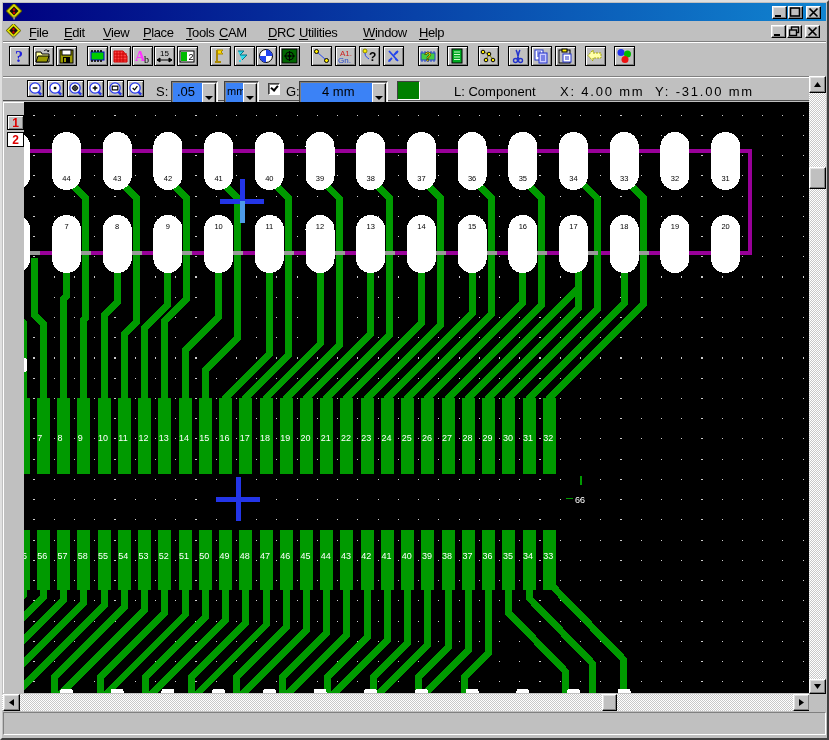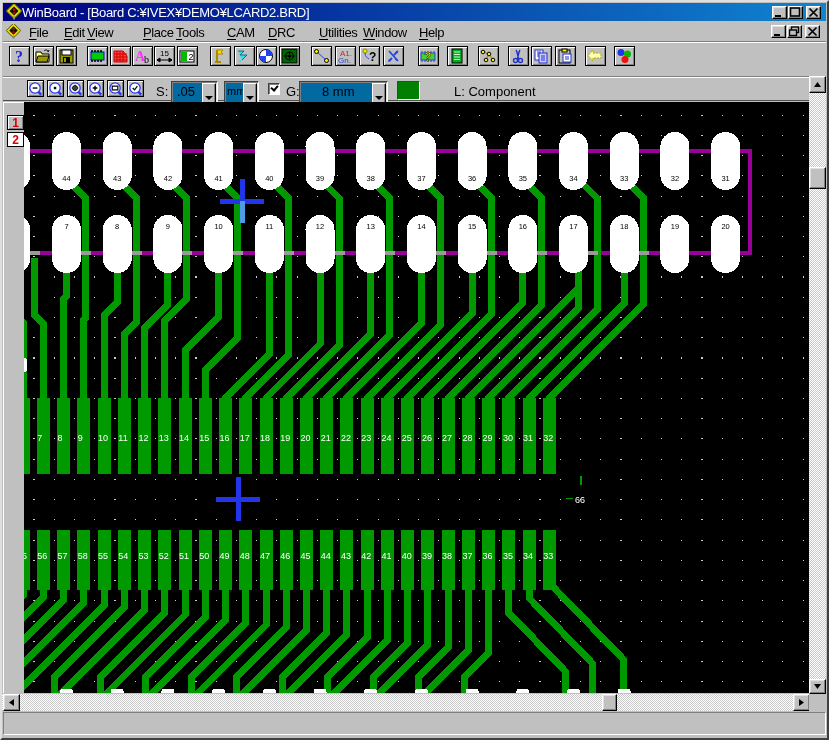--- a/index.html
+++ b/index.html
@@ -21,21 +21,21 @@
   border-top:1px solid #808080; box-shadow:inset 0 1px 0 #fff; }
 .tb1 { position:absolute; top:4px; width:21px; height:20px; background:#c0c0c0;
   border:1px solid #000; box-shadow:inset 1px 1px 0 #fff, inset -1px -1px 0 #808080;
   display:flex; align-items:center; justify-content:center; }
 #tbar2 { position:absolute; left:1px; top:74px; width:823px; height:25px; background:#c0c0c0;
   border-top:1px solid #808080; border-bottom:1px solid #505050; box-shadow:inset 0 1px 0 #fff; font-size:13px; }
 .tb2 { position:absolute; top:3px; width:17px; height:17px; background:#c0c0c0;
   border:1px solid #000; box-shadow:inset 1px 1px 0 #fff, inset -1px -1px 0 #808080;
   display:flex; align-items:center; justify-content:center; }
 .lbl { position:absolute; top:7px; }
-.combo { position:absolute; top:4px; height:34px; background:#0369a1;
+.combo { position:absolute; top:4px; height:34px; background:#3b82f6;
   border:1px solid; border-color:#404040 #fff #fff #404040;
   box-shadow:inset 1px 1px 0 #808080, inset -1px -1px 0 #dfdfdf; }
 .combo .v { position:absolute; left:5px; top:2px; font-size:13px; }
 .combo .ar { position:absolute; right:1px; top:1px; bottom:1px; width:14px; background:#c0c0c0;
   border:1px solid; border-color:#fff #000 #000 #fff; box-shadow:inset -1px -1px 0 #808080;
   display:flex; align-items:center; justify-content:center; }
 .combo .ar:after { content:""; border:4px solid transparent; border-top:4px solid #000; margin-top:4px; }
 #checkg { position:absolute; left:265px; top:6px; width:12px; height:12px; background:#fff;
   border:1px solid; border-color:#404040 #fff #fff #404040; box-shadow:inset 1px 1px 0 #808080; }
 #checkg:after { content:""; position:absolute; left:2px; top:1px; width:5px; height:3px;
@@ -64,21 +64,20 @@
  <div id="title">
   <span class="ic"><svg width="16" height="16" viewBox="0 0 16 16">
 <g transform="rotate(45 8 7)">
             <rect x="2.5" y="1.5" width="11" height="11" fill="#dddd00" stroke="#555500"></rect>
 <rect x="4.8" y="3.8" width="6.4" height="6.4" fill="#111"></rect>
 <circle cx="7" cy="6" r="1.3" fill="#cc0000"></circle>
             <circle cx="9.3" cy="8.3" r="1.3" fill="#cc0000"></circle>
           </g>
 <rect x="7.2" y="12.5" width="1.8" height="3" fill="#888"></rect>
         </svg></span>
-  <span class="txt">WinBoard - [Board C:¥IVEX¥DEMO¥LCARD2.BRD]</span>
   <div class="wbtn" style="left:769px;top:3px;height:13px">
         <svg width="13" height="11" viewBox="0 0 13 11">
           <rect x="2" y="8" width="6" height="2" fill="#000"></rect>
         </svg>
       </div>
       <div class="wbtn" style="left:785px;top:3px;height:13px">
         <svg width="13" height="11" viewBox="0 0 13 11">
           <rect x="1.5" y="1" width="9" height="8" fill="none" stroke="#000" stroke-width="1.6"></rect>
         </svg>
       </div>
@@ -93,26 +92,26 @@
 <g transform="rotate(45 8 7)">
             <rect x="2.5" y="1.5" width="11" height="11" fill="#dddd00" stroke="#555500"></rect>
 <rect x="4.8" y="3.8" width="6.4" height="6.4" fill="#111"></rect>
 <circle cx="7" cy="6" r="1.3" fill="#cc0000"></circle>
             <circle cx="9.3" cy="8.3" r="1.3" fill="#cc0000"></circle>
           </g>
 <rect x="7.2" y="12.5" width="1.8" height="3" fill="#888"></rect>
         </svg></span>
   <span class="mi" style="left:26px;letter-spacing:-0.4px"><u>F</u>ile</span>
       <span class="mi" style="left:61px;letter-spacing:-0.4px"><u>E</u>dit</span>
-      <span class="mi" style="left:84px;letter-spacing:-0.4px"><u>V</u>iew</span>
+      <span class="mi" style="left:100px;letter-spacing:-0.4px"><u>V</u>iew</span>
       <span class="mi" style="left:140px;letter-spacing:-0.4px"><u>P</u>lace</span>
-      <span class="mi" style="left:173px;letter-spacing:-0.4px"><u>T</u>ools</span>
-      <span class="mi" style="left:224px;letter-spacing:-0.4px"><u>C</u>AM</span>
+      <span class="mi" style="left:183px;letter-spacing:-0.4px"><u>T</u>ools</span>
+      <span class="mi" style="left:216px;letter-spacing:-0.4px"><u>C</u>AM</span>
       <span class="mi" style="left:265px;letter-spacing:-0.4px"><u>D</u>RC</span>
-      <span class="mi" style="left:316px;letter-spacing:-0.4px"><u>U</u>tilities</span>
+      <span class="mi" style="left:296px;letter-spacing:-0.4px"><u>U</u>tilities</span>
       <span class="mi" style="left:360px;letter-spacing:-0.4px"><u>W</u>indow</span>
       <span class="mi" style="left:416px;letter-spacing:-0.4px"><u>H</u>elp</span>
   <div class="wbtn" style="left:768px;top:3px;height:13px">
         <svg width="13" height="11" viewBox="0 0 13 11">
           <rect x="2" y="8" width="6" height="2" fill="#000"></rect>
         </svg>
       </div>
       <div class="wbtn" style="left:784px;top:3px;height:13px">
         <svg width="13" height="11" viewBox="0 0 13 11">
           <rect x="3.5" y="1" width="7" height="5.5" fill="none" stroke="#000" stroke-width="1.4"></rect>
@@ -341,25 +340,26 @@
         <span class="v">.05</span>
         <span class="ar"></span>
       </div>
   <div class="combo" style="left:221px;width:35px">
         <span class="v" style="left:2px;font-size:11px;top:3px">mm</span>
         <span class="ar"></span>
       </div>
   <div id="checkg"></div>
   <span class="lbl" style="left:283px">G:</span>
   <div class="combo" style="left:296px;width:89px">
-        <span class="v" style="left:22px">8 mm</span>
+        <span class="v" style="left:22px">4 mm</span>
         <span class="ar"></span>
       </div>
   <div id="swatch"></div>
   <span class="lbl" style="left:451px">L: Component</span>
+  <span class="lbl" style="left:557px;letter-spacing:1.8px">X: 4.00 mm&nbsp; Y: -31.00 mm</span>
  </div>
  <div id="leftbar">
   <div class="lb" style="top:13px;background:#c0c0c0;box-shadow:inset 1px 1px 0 #fff,inset -1px -1px 0 #808080">1</div>
   <div class="lb" style="top:30px;background:#fff">2</div>
  </div>
  <div id="canvas"><svg width="785" height="591" viewBox="24 102 785 591" shape-rendering="crispEdges">
         <rect x="24" y="102" width="785" height="591" fill="#000000"></rect>
         <path d="M33.4 114.5h1.1v1.1h-1.1zM33.4 134.7h1.1v1.1h-1.1zM33.4 155.0h1.1v1.1h-1.1zM33.4 175.2h1.1v1.1h-1.1zM33.4 195.5h1.1v1.1h-1.1zM33.4 215.7h1.1v1.1h-1.1zM33.4 235.9h1.1v1.1h-1.1zM33.4 256.2h1.1v1.1h-1.1zM33.4 276.4h1.1v1.1h-1.1zM33.4 296.7h1.1v1.1h-1.1zM33.4 316.9h1.1v1.1h-1.1zM33.4 337.1h1.1v1.1h-1.1zM33.4 357.4h1.1v1.1h-1.1zM33.4 377.6h1.1v1.1h-1.1zM33.4 397.9h1.1v1.1h-1.1zM33.4 418.1h1.1v1.1h-1.1zM33.4 438.3h1.1v1.1h-1.1zM33.4 458.6h1.1v1.1h-1.1zM33.4 478.8h1.1v1.1h-1.1zM33.4 499.1h1.1v1.1h-1.1zM33.4 519.3h1.1v1.1h-1.1zM33.4 539.5h1.1v1.1h-1.1zM33.4 559.8h1.1v1.1h-1.1zM33.4 580.0h1.1v1.1h-1.1zM33.4 600.3h1.1v1.1h-1.1zM33.4 620.5h1.1v1.1h-1.1zM33.4 640.7h1.1v1.1h-1.1zM33.4 661.0h1.1v1.1h-1.1zM33.4 681.2h1.1v1.1h-1.1zM53.7 114.5h1.1v1.1h-1.1zM53.7 134.7h1.1v1.1h-1.1zM53.7 155.0h1.1v1.1h-1.1zM53.7 175.2h1.1v1.1h-1.1zM53.7 195.5h1.1v1.1h-1.1zM53.7 215.7h1.1v1.1h-1.1zM53.7 235.9h1.1v1.1h-1.1zM53.7 256.2h1.1v1.1h-1.1zM53.7 276.4h1.1v1.1h-1.1zM53.7 296.7h1.1v1.1h-1.1zM53.7 316.9h1.1v1.1h-1.1zM53.7 337.1h1.1v1.1h-1.1zM53.7 357.4h1.1v1.1h-1.1zM53.7 377.6h1.1v1.1h-1.1zM53.7 397.9h1.1v1.1h-1.1zM53.7 418.1h1.1v1.1h-1.1zM53.7 438.3h1.1v1.1h-1.1zM53.7 458.6h1.1v1.1h-1.1zM53.7 478.8h1.1v1.1h-1.1zM53.7 499.1h1.1v1.1h-1.1zM53.7 519.3h1.1v1.1h-1.1zM53.7 539.5h1.1v1.1h-1.1zM53.7 559.8h1.1v1.1h-1.1zM53.7 580.0h1.1v1.1h-1.1zM53.7 600.3h1.1v1.1h-1.1zM53.7 620.5h1.1v1.1h-1.1zM53.7 640.7h1.1v1.1h-1.1zM53.7 661.0h1.1v1.1h-1.1zM53.7 681.2h1.1v1.1h-1.1zM73.9 114.5h1.1v1.1h-1.1zM73.9 134.7h1.1v1.1h-1.1zM73.9 155.0h1.1v1.1h-1.1zM73.9 175.2h1.1v1.1h-1.1zM73.9 195.5h1.1v1.1h-1.1zM73.9 215.7h1.1v1.1h-1.1zM73.9 235.9h1.1v1.1h-1.1zM73.9 256.2h1.1v1.1h-1.1zM73.9 276.4h1.1v1.1h-1.1zM73.9 296.7h1.1v1.1h-1.1zM73.9 316.9h1.1v1.1h-1.1zM73.9 337.1h1.1v1.1h-1.1zM73.9 357.4h1.1v1.1h-1.1zM73.9 377.6h1.1v1.1h-1.1zM73.9 397.9h1.1v1.1h-1.1zM73.9 418.1h1.1v1.1h-1.1zM73.9 438.3h1.1v1.1h-1.1zM73.9 458.6h1.1v1.1h-1.1zM73.9 478.8h1.1v1.1h-1.1zM73.9 499.1h1.1v1.1h-1.1zM73.9 519.3h1.1v1.1h-1.1zM73.9 539.5h1.1v1.1h-1.1zM73.9 559.8h1.1v1.1h-1.1zM73.9 580.0h1.1v1.1h-1.1zM73.9 600.3h1.1v1.1h-1.1zM73.9 620.5h1.1v1.1h-1.1zM73.9 640.7h1.1v1.1h-1.1zM73.9 661.0h1.1v1.1h-1.1zM73.9 681.2h1.1v1.1h-1.1zM94.2 114.5h1.1v1.1h-1.1zM94.2 134.7h1.1v1.1h-1.1zM94.2 155.0h1.1v1.1h-1.1zM94.2 175.2h1.1v1.1h-1.1zM94.2 195.5h1.1v1.1h-1.1zM94.2 215.7h1.1v1.1h-1.1zM94.2 235.9h1.1v1.1h-1.1zM94.2 256.2h1.1v1.1h-1.1zM94.2 276.4h1.1v1.1h-1.1zM94.2 296.7h1.1v1.1h-1.1zM94.2 316.9h1.1v1.1h-1.1zM94.2 337.1h1.1v1.1h-1.1zM94.2 357.4h1.1v1.1h-1.1zM94.2 377.6h1.1v1.1h-1.1zM94.2 397.9h1.1v1.1h-1.1zM94.2 418.1h1.1v1.1h-1.1zM94.2 438.3h1.1v1.1h-1.1zM94.2 458.6h1.1v1.1h-1.1zM94.2 478.8h1.1v1.1h-1.1zM94.2 499.1h1.1v1.1h-1.1zM94.2 519.3h1.1v1.1h-1.1zM94.2 539.5h1.1v1.1h-1.1zM94.2 559.8h1.1v1.1h-1.1zM94.2 580.0h1.1v1.1h-1.1zM94.2 600.3h1.1v1.1h-1.1zM94.2 620.5h1.1v1.1h-1.1zM94.2 640.7h1.1v1.1h-1.1zM94.2 661.0h1.1v1.1h-1.1zM94.2 681.2h1.1v1.1h-1.1zM114.4 114.5h1.1v1.1h-1.1zM114.4 134.7h1.1v1.1h-1.1zM114.4 155.0h1.1v1.1h-1.1zM114.4 175.2h1.1v1.1h-1.1zM114.4 195.5h1.1v1.1h-1.1zM114.4 215.7h1.1v1.1h-1.1zM114.4 235.9h1.1v1.1h-1.1zM114.4 256.2h1.1v1.1h-1.1zM114.4 276.4h1.1v1.1h-1.1zM114.4 296.7h1.1v1.1h-1.1zM114.4 316.9h1.1v1.1h-1.1zM114.4 337.1h1.1v1.1h-1.1zM114.4 357.4h1.1v1.1h-1.1zM114.4 377.6h1.1v1.1h-1.1zM114.4 397.9h1.1v1.1h-1.1zM114.4 418.1h1.1v1.1h-1.1zM114.4 438.3h1.1v1.1h-1.1zM114.4 458.6h1.1v1.1h-1.1zM114.4 478.8h1.1v1.1h-1.1zM114.4 499.1h1.1v1.1h-1.1zM114.4 519.3h1.1v1.1h-1.1zM114.4 539.5h1.1v1.1h-1.1zM114.4 559.8h1.1v1.1h-1.1zM114.4 580.0h1.1v1.1h-1.1zM114.4 600.3h1.1v1.1h-1.1zM114.4 620.5h1.1v1.1h-1.1zM114.4 640.7h1.1v1.1h-1.1zM114.4 661.0h1.1v1.1h-1.1zM114.4 681.2h1.1v1.1h-1.1zM134.6 114.5h1.1v1.1h-1.1zM134.6 134.7h1.1v1.1h-1.1zM134.6 155.0h1.1v1.1h-1.1zM134.6 175.2h1.1v1.1h-1.1zM134.6 195.5h1.1v1.1h-1.1zM134.6 215.7h1.1v1.1h-1.1zM134.6 235.9h1.1v1.1h-1.1zM134.6 256.2h1.1v1.1h-1.1zM134.6 276.4h1.1v1.1h-1.1zM134.6 296.7h1.1v1.1h-1.1zM134.6 316.9h1.1v1.1h-1.1zM134.6 337.1h1.1v1.1h-1.1zM134.6 357.4h1.1v1.1h-1.1zM134.6 377.6h1.1v1.1h-1.1zM134.6 397.9h1.1v1.1h-1.1zM134.6 418.1h1.1v1.1h-1.1zM134.6 438.3h1.1v1.1h-1.1zM134.6 458.6h1.1v1.1h-1.1zM134.6 478.8h1.1v1.1h-1.1zM134.6 499.1h1.1v1.1h-1.1zM134.6 519.3h1.1v1.1h-1.1zM134.6 539.5h1.1v1.1h-1.1zM134.6 559.8h1.1v1.1h-1.1zM134.6 580.0h1.1v1.1h-1.1zM134.6 600.3h1.1v1.1h-1.1zM134.6 620.5h1.1v1.1h-1.1zM134.6 640.7h1.1v1.1h-1.1zM134.6 661.0h1.1v1.1h-1.1zM134.6 681.2h1.1v1.1h-1.1zM154.9 114.5h1.1v1.1h-1.1zM154.9 134.7h1.1v1.1h-1.1zM154.9 155.0h1.1v1.1h-1.1zM154.9 175.2h1.1v1.1h-1.1zM154.9 195.5h1.1v1.1h-1.1zM154.9 215.7h1.1v1.1h-1.1zM154.9 235.9h1.1v1.1h-1.1zM154.9 256.2h1.1v1.1h-1.1zM154.9 276.4h1.1v1.1h-1.1zM154.9 296.7h1.1v1.1h-1.1zM154.9 316.9h1.1v1.1h-1.1zM154.9 337.1h1.1v1.1h-1.1zM154.9 357.4h1.1v1.1h-1.1zM154.9 377.6h1.1v1.1h-1.1zM154.9 397.9h1.1v1.1h-1.1zM154.9 418.1h1.1v1.1h-1.1zM154.9 438.3h1.1v1.1h-1.1zM154.9 458.6h1.1v1.1h-1.1zM154.9 478.8h1.1v1.1h-1.1zM154.9 499.1h1.1v1.1h-1.1zM154.9 519.3h1.1v1.1h-1.1zM154.9 539.5h1.1v1.1h-1.1zM154.9 559.8h1.1v1.1h-1.1zM154.9 580.0h1.1v1.1h-1.1zM154.9 600.3h1.1v1.1h-1.1zM154.9 620.5h1.1v1.1h-1.1zM154.9 640.7h1.1v1.1h-1.1zM154.9 661.0h1.1v1.1h-1.1zM154.9 681.2h1.1v1.1h-1.1zM175.1 114.5h1.1v1.1h-1.1zM175.1 134.7h1.1v1.1h-1.1zM175.1 155.0h1.1v1.1h-1.1zM175.1 175.2h1.1v1.1h-1.1zM175.1 195.5h1.1v1.1h-1.1zM175.1 215.7h1.1v1.1h-1.1zM175.1 235.9h1.1v1.1h-1.1zM175.1 256.2h1.1v1.1h-1.1zM175.1 276.4h1.1v1.1h-1.1zM175.1 296.7h1.1v1.1h-1.1zM175.1 316.9h1.1v1.1h-1.1zM175.1 337.1h1.1v1.1h-1.1zM175.1 357.4h1.1v1.1h-1.1zM175.1 377.6h1.1v1.1h-1.1zM175.1 397.9h1.1v1.1h-1.1zM175.1 418.1h1.1v1.1h-1.1zM175.1 438.3h1.1v1.1h-1.1zM175.1 458.6h1.1v1.1h-1.1zM175.1 478.8h1.1v1.1h-1.1zM175.1 499.1h1.1v1.1h-1.1zM175.1 519.3h1.1v1.1h-1.1zM175.1 539.5h1.1v1.1h-1.1zM175.1 559.8h1.1v1.1h-1.1zM175.1 580.0h1.1v1.1h-1.1zM175.1 600.3h1.1v1.1h-1.1zM175.1 620.5h1.1v1.1h-1.1zM175.1 640.7h1.1v1.1h-1.1zM175.1 661.0h1.1v1.1h-1.1zM175.1 681.2h1.1v1.1h-1.1zM195.4 114.5h1.1v1.1h-1.1zM195.4 134.7h1.1v1.1h-1.1zM195.4 155.0h1.1v1.1h-1.1zM195.4 175.2h1.1v1.1h-1.1zM195.4 195.5h1.1v1.1h-1.1zM195.4 215.7h1.1v1.1h-1.1zM195.4 235.9h1.1v1.1h-1.1zM195.4 256.2h1.1v1.1h-1.1zM195.4 276.4h1.1v1.1h-1.1zM195.4 296.7h1.1v1.1h-1.1zM195.4 316.9h1.1v1.1h-1.1zM195.4 337.1h1.1v1.1h-1.1zM195.4 357.4h1.1v1.1h-1.1zM195.4 377.6h1.1v1.1h-1.1zM195.4 397.9h1.1v1.1h-1.1zM195.4 418.1h1.1v1.1h-1.1zM195.4 438.3h1.1v1.1h-1.1zM195.4 458.6h1.1v1.1h-1.1zM195.4 478.8h1.1v1.1h-1.1zM195.4 499.1h1.1v1.1h-1.1zM195.4 519.3h1.1v1.1h-1.1zM195.4 539.5h1.1v1.1h-1.1zM195.4 559.8h1.1v1.1h-1.1zM195.4 580.0h1.1v1.1h-1.1zM195.4 600.3h1.1v1.1h-1.1zM195.4 620.5h1.1v1.1h-1.1zM195.4 640.7h1.1v1.1h-1.1zM195.4 661.0h1.1v1.1h-1.1zM195.4 681.2h1.1v1.1h-1.1zM215.6 114.5h1.1v1.1h-1.1zM215.6 134.7h1.1v1.1h-1.1zM215.6 155.0h1.1v1.1h-1.1zM215.6 175.2h1.1v1.1h-1.1zM215.6 195.5h1.1v1.1h-1.1zM215.6 215.7h1.1v1.1h-1.1zM215.6 235.9h1.1v1.1h-1.1zM215.6 256.2h1.1v1.1h-1.1zM215.6 276.4h1.1v1.1h-1.1zM215.6 296.7h1.1v1.1h-1.1zM215.6 316.9h1.1v1.1h-1.1zM215.6 337.1h1.1v1.1h-1.1zM215.6 357.4h1.1v1.1h-1.1zM215.6 377.6h1.1v1.1h-1.1zM215.6 397.9h1.1v1.1h-1.1zM215.6 418.1h1.1v1.1h-1.1zM215.6 438.3h1.1v1.1h-1.1zM215.6 458.6h1.1v1.1h-1.1zM215.6 478.8h1.1v1.1h-1.1zM215.6 499.1h1.1v1.1h-1.1zM215.6 519.3h1.1v1.1h-1.1zM215.6 539.5h1.1v1.1h-1.1zM215.6 559.8h1.1v1.1h-1.1zM215.6 580.0h1.1v1.1h-1.1zM215.6 600.3h1.1v1.1h-1.1zM215.6 620.5h1.1v1.1h-1.1zM215.6 640.7h1.1v1.1h-1.1zM215.6 661.0h1.1v1.1h-1.1zM215.6 681.2h1.1v1.1h-1.1zM235.8 114.5h1.1v1.1h-1.1zM235.8 134.7h1.1v1.1h-1.1zM235.8 155.0h1.1v1.1h-1.1zM235.8 175.2h1.1v1.1h-1.1zM235.8 195.5h1.1v1.1h-1.1zM235.8 215.7h1.1v1.1h-1.1zM235.8 235.9h1.1v1.1h-1.1zM235.8 256.2h1.1v1.1h-1.1zM235.8 276.4h1.1v1.1h-1.1zM235.8 296.7h1.1v1.1h-1.1zM235.8 316.9h1.1v1.1h-1.1zM235.8 337.1h1.1v1.1h-1.1zM235.8 357.4h1.1v1.1h-1.1zM235.8 377.6h1.1v1.1h-1.1zM235.8 397.9h1.1v1.1h-1.1zM235.8 418.1h1.1v1.1h-1.1zM235.8 438.3h1.1v1.1h-1.1zM235.8 458.6h1.1v1.1h-1.1zM235.8 478.8h1.1v1.1h-1.1zM235.8 499.1h1.1v1.1h-1.1zM235.8 519.3h1.1v1.1h-1.1zM235.8 539.5h1.1v1.1h-1.1zM235.8 559.8h1.1v1.1h-1.1zM235.8 580.0h1.1v1.1h-1.1zM235.8 600.3h1.1v1.1h-1.1zM235.8 620.5h1.1v1.1h-1.1zM235.8 640.7h1.1v1.1h-1.1zM235.8 661.0h1.1v1.1h-1.1zM235.8 681.2h1.1v1.1h-1.1zM256.1 114.5h1.1v1.1h-1.1zM256.1 134.7h1.1v1.1h-1.1zM256.1 155.0h1.1v1.1h-1.1zM256.1 175.2h1.1v1.1h-1.1zM256.1 195.5h1.1v1.1h-1.1zM256.1 215.7h1.1v1.1h-1.1zM256.1 235.9h1.1v1.1h-1.1zM256.1 256.2h1.1v1.1h-1.1zM256.1 276.4h1.1v1.1h-1.1zM256.1 296.7h1.1v1.1h-1.1zM256.1 316.9h1.1v1.1h-1.1zM256.1 337.1h1.1v1.1h-1.1zM256.1 357.4h1.1v1.1h-1.1zM256.1 377.6h1.1v1.1h-1.1zM256.1 397.9h1.1v1.1h-1.1zM256.1 418.1h1.1v1.1h-1.1zM256.1 438.3h1.1v1.1h-1.1zM256.1 458.6h1.1v1.1h-1.1zM256.1 478.8h1.1v1.1h-1.1zM256.1 499.1h1.1v1.1h-1.1zM256.1 519.3h1.1v1.1h-1.1zM256.1 539.5h1.1v1.1h-1.1zM256.1 559.8h1.1v1.1h-1.1zM256.1 580.0h1.1v1.1h-1.1zM256.1 600.3h1.1v1.1h-1.1zM256.1 620.5h1.1v1.1h-1.1zM256.1 640.7h1.1v1.1h-1.1zM256.1 661.0h1.1v1.1h-1.1zM256.1 681.2h1.1v1.1h-1.1zM276.3 114.5h1.1v1.1h-1.1zM276.3 134.7h1.1v1.1h-1.1zM276.3 155.0h1.1v1.1h-1.1zM276.3 175.2h1.1v1.1h-1.1zM276.3 195.5h1.1v1.1h-1.1zM276.3 215.7h1.1v1.1h-1.1zM276.3 235.9h1.1v1.1h-1.1zM276.3 256.2h1.1v1.1h-1.1zM276.3 276.4h1.1v1.1h-1.1zM276.3 296.7h1.1v1.1h-1.1zM276.3 316.9h1.1v1.1h-1.1zM276.3 337.1h1.1v1.1h-1.1zM276.3 357.4h1.1v1.1h-1.1zM276.3 377.6h1.1v1.1h-1.1zM276.3 397.9h1.1v1.1h-1.1zM276.3 418.1h1.1v1.1h-1.1zM276.3 438.3h1.1v1.1h-1.1zM276.3 458.6h1.1v1.1h-1.1zM276.3 478.8h1.1v1.1h-1.1zM276.3 499.1h1.1v1.1h-1.1zM276.3 519.3h1.1v1.1h-1.1zM276.3 539.5h1.1v1.1h-1.1zM276.3 559.8h1.1v1.1h-1.1zM276.3 580.0h1.1v1.1h-1.1zM276.3 600.3h1.1v1.1h-1.1zM276.3 620.5h1.1v1.1h-1.1zM276.3 640.7h1.1v1.1h-1.1zM276.3 661.0h1.1v1.1h-1.1zM276.3 681.2h1.1v1.1h-1.1zM296.6 114.5h1.1v1.1h-1.1zM296.6 134.7h1.1v1.1h-1.1zM296.6 155.0h1.1v1.1h-1.1zM296.6 175.2h1.1v1.1h-1.1zM296.6 195.5h1.1v1.1h-1.1zM296.6 215.7h1.1v1.1h-1.1zM296.6 235.9h1.1v1.1h-1.1zM296.6 256.2h1.1v1.1h-1.1zM296.6 276.4h1.1v1.1h-1.1zM296.6 296.7h1.1v1.1h-1.1zM296.6 316.9h1.1v1.1h-1.1zM296.6 337.1h1.1v1.1h-1.1zM296.6 357.4h1.1v1.1h-1.1zM296.6 377.6h1.1v1.1h-1.1zM296.6 397.9h1.1v1.1h-1.1zM296.6 418.1h1.1v1.1h-1.1zM296.6 438.3h1.1v1.1h-1.1zM296.6 458.6h1.1v1.1h-1.1zM296.6 478.8h1.1v1.1h-1.1zM296.6 499.1h1.1v1.1h-1.1zM296.6 519.3h1.1v1.1h-1.1zM296.6 539.5h1.1v1.1h-1.1zM296.6 559.8h1.1v1.1h-1.1zM296.6 580.0h1.1v1.1h-1.1zM296.6 600.3h1.1v1.1h-1.1zM296.6 620.5h1.1v1.1h-1.1zM296.6 640.7h1.1v1.1h-1.1zM296.6 661.0h1.1v1.1h-1.1zM296.6 681.2h1.1v1.1h-1.1zM316.8 114.5h1.1v1.1h-1.1zM316.8 134.7h1.1v1.1h-1.1zM316.8 155.0h1.1v1.1h-1.1zM316.8 175.2h1.1v1.1h-1.1zM316.8 195.5h1.1v1.1h-1.1zM316.8 215.7h1.1v1.1h-1.1zM316.8 235.9h1.1v1.1h-1.1zM316.8 256.2h1.1v1.1h-1.1zM316.8 276.4h1.1v1.1h-1.1zM316.8 296.7h1.1v1.1h-1.1zM316.8 316.9h1.1v1.1h-1.1zM316.8 337.1h1.1v1.1h-1.1zM316.8 357.4h1.1v1.1h-1.1zM316.8 377.6h1.1v1.1h-1.1zM316.8 397.9h1.1v1.1h-1.1zM316.8 418.1h1.1v1.1h-1.1zM316.8 438.3h1.1v1.1h-1.1zM316.8 458.6h1.1v1.1h-1.1zM316.8 478.8h1.1v1.1h-1.1zM316.8 499.1h1.1v1.1h-1.1zM316.8 519.3h1.1v1.1h-1.1zM316.8 539.5h1.1v1.1h-1.1zM316.8 559.8h1.1v1.1h-1.1zM316.8 580.0h1.1v1.1h-1.1zM316.8 600.3h1.1v1.1h-1.1zM316.8 620.5h1.1v1.1h-1.1zM316.8 640.7h1.1v1.1h-1.1zM316.8 661.0h1.1v1.1h-1.1zM316.8 681.2h1.1v1.1h-1.1zM337.0 114.5h1.1v1.1h-1.1zM337.0 134.7h1.1v1.1h-1.1zM337.0 155.0h1.1v1.1h-1.1zM337.0 175.2h1.1v1.1h-1.1zM337.0 195.5h1.1v1.1h-1.1zM337.0 215.7h1.1v1.1h-1.1zM337.0 235.9h1.1v1.1h-1.1zM337.0 256.2h1.1v1.1h-1.1zM337.0 276.4h1.1v1.1h-1.1zM337.0 296.7h1.1v1.1h-1.1zM337.0 316.9h1.1v1.1h-1.1zM337.0 337.1h1.1v1.1h-1.1zM337.0 357.4h1.1v1.1h-1.1zM337.0 377.6h1.1v1.1h-1.1zM337.0 397.9h1.1v1.1h-1.1zM337.0 418.1h1.1v1.1h-1.1zM337.0 438.3h1.1v1.1h-1.1zM337.0 458.6h1.1v1.1h-1.1zM337.0 478.8h1.1v1.1h-1.1zM337.0 499.1h1.1v1.1h-1.1zM337.0 519.3h1.1v1.1h-1.1zM337.0 539.5h1.1v1.1h-1.1zM337.0 559.8h1.1v1.1h-1.1zM337.0 580.0h1.1v1.1h-1.1zM337.0 600.3h1.1v1.1h-1.1zM337.0 620.5h1.1v1.1h-1.1zM337.0 640.7h1.1v1.1h-1.1zM337.0 661.0h1.1v1.1h-1.1zM337.0 681.2h1.1v1.1h-1.1zM357.3 114.5h1.1v1.1h-1.1zM357.3 134.7h1.1v1.1h-1.1zM357.3 155.0h1.1v1.1h-1.1zM357.3 175.2h1.1v1.1h-1.1zM357.3 195.5h1.1v1.1h-1.1zM357.3 215.7h1.1v1.1h-1.1zM357.3 235.9h1.1v1.1h-1.1zM357.3 256.2h1.1v1.1h-1.1zM357.3 276.4h1.1v1.1h-1.1zM357.3 296.7h1.1v1.1h-1.1zM357.3 316.9h1.1v1.1h-1.1zM357.3 337.1h1.1v1.1h-1.1zM357.3 357.4h1.1v1.1h-1.1zM357.3 377.6h1.1v1.1h-1.1zM357.3 397.9h1.1v1.1h-1.1zM357.3 418.1h1.1v1.1h-1.1zM357.3 438.3h1.1v1.1h-1.1zM357.3 458.6h1.1v1.1h-1.1zM357.3 478.8h1.1v1.1h-1.1zM357.3 499.1h1.1v1.1h-1.1zM357.3 519.3h1.1v1.1h-1.1zM357.3 539.5h1.1v1.1h-1.1zM357.3 559.8h1.1v1.1h-1.1zM357.3 580.0h1.1v1.1h-1.1zM357.3 600.3h1.1v1.1h-1.1zM357.3 620.5h1.1v1.1h-1.1zM357.3 640.7h1.1v1.1h-1.1zM357.3 661.0h1.1v1.1h-1.1zM357.3 681.2h1.1v1.1h-1.1zM377.5 114.5h1.1v1.1h-1.1zM377.5 134.7h1.1v1.1h-1.1zM377.5 155.0h1.1v1.1h-1.1zM377.5 175.2h1.1v1.1h-1.1zM377.5 195.5h1.1v1.1h-1.1zM377.5 215.7h1.1v1.1h-1.1zM377.5 235.9h1.1v1.1h-1.1zM377.5 256.2h1.1v1.1h-1.1zM377.5 276.4h1.1v1.1h-1.1zM377.5 296.7h1.1v1.1h-1.1zM377.5 316.9h1.1v1.1h-1.1zM377.5 337.1h1.1v1.1h-1.1zM377.5 357.4h1.1v1.1h-1.1zM377.5 377.6h1.1v1.1h-1.1zM377.5 397.9h1.1v1.1h-1.1zM377.5 418.1h1.1v1.1h-1.1zM377.5 438.3h1.1v1.1h-1.1zM377.5 458.6h1.1v1.1h-1.1zM377.5 478.8h1.1v1.1h-1.1zM377.5 499.1h1.1v1.1h-1.1zM377.5 519.3h1.1v1.1h-1.1zM377.5 539.5h1.1v1.1h-1.1zM377.5 559.8h1.1v1.1h-1.1zM377.5 580.0h1.1v1.1h-1.1zM377.5 600.3h1.1v1.1h-1.1zM377.5 620.5h1.1v1.1h-1.1zM377.5 640.7h1.1v1.1h-1.1zM377.5 661.0h1.1v1.1h-1.1zM377.5 681.2h1.1v1.1h-1.1zM397.8 114.5h1.1v1.1h-1.1zM397.8 134.7h1.1v1.1h-1.1zM397.8 155.0h1.1v1.1h-1.1zM397.8 175.2h1.1v1.1h-1.1zM397.8 195.5h1.1v1.1h-1.1zM397.8 215.7h1.1v1.1h-1.1zM397.8 235.9h1.1v1.1h-1.1zM397.8 256.2h1.1v1.1h-1.1zM397.8 276.4h1.1v1.1h-1.1zM397.8 296.7h1.1v1.1h-1.1zM397.8 316.9h1.1v1.1h-1.1zM397.8 337.1h1.1v1.1h-1.1zM397.8 357.4h1.1v1.1h-1.1zM397.8 377.6h1.1v1.1h-1.1zM397.8 397.9h1.1v1.1h-1.1zM397.8 418.1h1.1v1.1h-1.1zM397.8 438.3h1.1v1.1h-1.1zM397.8 458.6h1.1v1.1h-1.1zM397.8 478.8h1.1v1.1h-1.1zM397.8 499.1h1.1v1.1h-1.1zM397.8 519.3h1.1v1.1h-1.1zM397.8 539.5h1.1v1.1h-1.1zM397.8 559.8h1.1v1.1h-1.1zM397.8 580.0h1.1v1.1h-1.1zM397.8 600.3h1.1v1.1h-1.1zM397.8 620.5h1.1v1.1h-1.1zM397.8 640.7h1.1v1.1h-1.1zM397.8 661.0h1.1v1.1h-1.1zM397.8 681.2h1.1v1.1h-1.1zM418.0 114.5h1.1v1.1h-1.1zM418.0 134.7h1.1v1.1h-1.1zM418.0 155.0h1.1v1.1h-1.1zM418.0 175.2h1.1v1.1h-1.1zM418.0 195.5h1.1v1.1h-1.1zM418.0 215.7h1.1v1.1h-1.1zM418.0 235.9h1.1v1.1h-1.1zM418.0 256.2h1.1v1.1h-1.1zM418.0 276.4h1.1v1.1h-1.1zM418.0 296.7h1.1v1.1h-1.1zM418.0 316.9h1.1v1.1h-1.1zM418.0 337.1h1.1v1.1h-1.1zM418.0 357.4h1.1v1.1h-1.1zM418.0 377.6h1.1v1.1h-1.1zM418.0 397.9h1.1v1.1h-1.1zM418.0 418.1h1.1v1.1h-1.1zM418.0 438.3h1.1v1.1h-1.1zM418.0 458.6h1.1v1.1h-1.1zM418.0 478.8h1.1v1.1h-1.1zM418.0 499.1h1.1v1.1h-1.1zM418.0 519.3h1.1v1.1h-1.1zM418.0 539.5h1.1v1.1h-1.1zM418.0 559.8h1.1v1.1h-1.1zM418.0 580.0h1.1v1.1h-1.1zM418.0 600.3h1.1v1.1h-1.1zM418.0 620.5h1.1v1.1h-1.1zM418.0 640.7h1.1v1.1h-1.1zM418.0 661.0h1.1v1.1h-1.1zM418.0 681.2h1.1v1.1h-1.1zM438.2 114.5h1.1v1.1h-1.1zM438.2 134.7h1.1v1.1h-1.1zM438.2 155.0h1.1v1.1h-1.1zM438.2 175.2h1.1v1.1h-1.1zM438.2 195.5h1.1v1.1h-1.1zM438.2 215.7h1.1v1.1h-1.1zM438.2 235.9h1.1v1.1h-1.1zM438.2 256.2h1.1v1.1h-1.1zM438.2 276.4h1.1v1.1h-1.1zM438.2 296.7h1.1v1.1h-1.1zM438.2 316.9h1.1v1.1h-1.1zM438.2 337.1h1.1v1.1h-1.1zM438.2 357.4h1.1v1.1h-1.1zM438.2 377.6h1.1v1.1h-1.1zM438.2 397.9h1.1v1.1h-1.1zM438.2 418.1h1.1v1.1h-1.1zM438.2 438.3h1.1v1.1h-1.1zM438.2 458.6h1.1v1.1h-1.1zM438.2 478.8h1.1v1.1h-1.1zM438.2 499.1h1.1v1.1h-1.1zM438.2 519.3h1.1v1.1h-1.1zM438.2 539.5h1.1v1.1h-1.1zM438.2 559.8h1.1v1.1h-1.1zM438.2 580.0h1.1v1.1h-1.1zM438.2 600.3h1.1v1.1h-1.1zM438.2 620.5h1.1v1.1h-1.1zM438.2 640.7h1.1v1.1h-1.1zM438.2 661.0h1.1v1.1h-1.1zM438.2 681.2h1.1v1.1h-1.1zM458.5 114.5h1.1v1.1h-1.1zM458.5 134.7h1.1v1.1h-1.1zM458.5 155.0h1.1v1.1h-1.1zM458.5 175.2h1.1v1.1h-1.1zM458.5 195.5h1.1v1.1h-1.1zM458.5 215.7h1.1v1.1h-1.1zM458.5 235.9h1.1v1.1h-1.1zM458.5 256.2h1.1v1.1h-1.1zM458.5 276.4h1.1v1.1h-1.1zM458.5 296.7h1.1v1.1h-1.1zM458.5 316.9h1.1v1.1h-1.1zM458.5 337.1h1.1v1.1h-1.1zM458.5 357.4h1.1v1.1h-1.1zM458.5 377.6h1.1v1.1h-1.1zM458.5 397.9h1.1v1.1h-1.1zM458.5 418.1h1.1v1.1h-1.1zM458.5 438.3h1.1v1.1h-1.1zM458.5 458.6h1.1v1.1h-1.1zM458.5 478.8h1.1v1.1h-1.1zM458.5 499.1h1.1v1.1h-1.1zM458.5 519.3h1.1v1.1h-1.1zM458.5 539.5h1.1v1.1h-1.1zM458.5 559.8h1.1v1.1h-1.1zM458.5 580.0h1.1v1.1h-1.1zM458.5 600.3h1.1v1.1h-1.1zM458.5 620.5h1.1v1.1h-1.1zM458.5 640.7h1.1v1.1h-1.1zM458.5 661.0h1.1v1.1h-1.1zM458.5 681.2h1.1v1.1h-1.1zM478.7 114.5h1.1v1.1h-1.1zM478.7 134.7h1.1v1.1h-1.1zM478.7 155.0h1.1v1.1h-1.1zM478.7 175.2h1.1v1.1h-1.1zM478.7 195.5h1.1v1.1h-1.1zM478.7 215.7h1.1v1.1h-1.1zM478.7 235.9h1.1v1.1h-1.1zM478.7 256.2h1.1v1.1h-1.1zM478.7 276.4h1.1v1.1h-1.1zM478.7 296.7h1.1v1.1h-1.1zM478.7 316.9h1.1v1.1h-1.1zM478.7 337.1h1.1v1.1h-1.1zM478.7 357.4h1.1v1.1h-1.1zM478.7 377.6h1.1v1.1h-1.1zM478.7 397.9h1.1v1.1h-1.1zM478.7 418.1h1.1v1.1h-1.1zM478.7 438.3h1.1v1.1h-1.1zM478.7 458.6h1.1v1.1h-1.1zM478.7 478.8h1.1v1.1h-1.1zM478.7 499.1h1.1v1.1h-1.1zM478.7 519.3h1.1v1.1h-1.1zM478.7 539.5h1.1v1.1h-1.1zM478.7 559.8h1.1v1.1h-1.1zM478.7 580.0h1.1v1.1h-1.1zM478.7 600.3h1.1v1.1h-1.1zM478.7 620.5h1.1v1.1h-1.1zM478.7 640.7h1.1v1.1h-1.1zM478.7 661.0h1.1v1.1h-1.1zM478.7 681.2h1.1v1.1h-1.1zM499.0 114.5h1.1v1.1h-1.1zM499.0 134.7h1.1v1.1h-1.1zM499.0 155.0h1.1v1.1h-1.1zM499.0 175.2h1.1v1.1h-1.1zM499.0 195.5h1.1v1.1h-1.1zM499.0 215.7h1.1v1.1h-1.1zM499.0 235.9h1.1v1.1h-1.1zM499.0 256.2h1.1v1.1h-1.1zM499.0 276.4h1.1v1.1h-1.1zM499.0 296.7h1.1v1.1h-1.1zM499.0 316.9h1.1v1.1h-1.1zM499.0 337.1h1.1v1.1h-1.1zM499.0 357.4h1.1v1.1h-1.1zM499.0 377.6h1.1v1.1h-1.1zM499.0 397.9h1.1v1.1h-1.1zM499.0 418.1h1.1v1.1h-1.1zM499.0 438.3h1.1v1.1h-1.1zM499.0 458.6h1.1v1.1h-1.1zM499.0 478.8h1.1v1.1h-1.1zM499.0 499.1h1.1v1.1h-1.1zM499.0 519.3h1.1v1.1h-1.1zM499.0 539.5h1.1v1.1h-1.1zM499.0 559.8h1.1v1.1h-1.1zM499.0 580.0h1.1v1.1h-1.1zM499.0 600.3h1.1v1.1h-1.1zM499.0 620.5h1.1v1.1h-1.1zM499.0 640.7h1.1v1.1h-1.1zM499.0 661.0h1.1v1.1h-1.1zM499.0 681.2h1.1v1.1h-1.1zM519.2 114.5h1.1v1.1h-1.1zM519.2 134.7h1.1v1.1h-1.1zM519.2 155.0h1.1v1.1h-1.1zM519.2 175.2h1.1v1.1h-1.1zM519.2 195.5h1.1v1.1h-1.1zM519.2 215.7h1.1v1.1h-1.1zM519.2 235.9h1.1v1.1h-1.1zM519.2 256.2h1.1v1.1h-1.1zM519.2 276.4h1.1v1.1h-1.1zM519.2 296.7h1.1v1.1h-1.1zM519.2 316.9h1.1v1.1h-1.1zM519.2 337.1h1.1v1.1h-1.1zM519.2 357.4h1.1v1.1h-1.1zM519.2 377.6h1.1v1.1h-1.1zM519.2 397.9h1.1v1.1h-1.1zM519.2 418.1h1.1v1.1h-1.1zM519.2 438.3h1.1v1.1h-1.1zM519.2 458.6h1.1v1.1h-1.1zM519.2 478.8h1.1v1.1h-1.1zM519.2 499.1h1.1v1.1h-1.1zM519.2 519.3h1.1v1.1h-1.1zM519.2 539.5h1.1v1.1h-1.1zM519.2 559.8h1.1v1.1h-1.1zM519.2 580.0h1.1v1.1h-1.1zM519.2 600.3h1.1v1.1h-1.1zM519.2 620.5h1.1v1.1h-1.1zM519.2 640.7h1.1v1.1h-1.1zM519.2 661.0h1.1v1.1h-1.1zM519.2 681.2h1.1v1.1h-1.1zM539.4 114.5h1.1v1.1h-1.1zM539.4 134.7h1.1v1.1h-1.1zM539.4 155.0h1.1v1.1h-1.1zM539.4 175.2h1.1v1.1h-1.1zM539.4 195.5h1.1v1.1h-1.1zM539.4 215.7h1.1v1.1h-1.1zM539.4 235.9h1.1v1.1h-1.1zM539.4 256.2h1.1v1.1h-1.1zM539.4 276.4h1.1v1.1h-1.1zM539.4 296.7h1.1v1.1h-1.1zM539.4 316.9h1.1v1.1h-1.1zM539.4 337.1h1.1v1.1h-1.1zM539.4 357.4h1.1v1.1h-1.1zM539.4 377.6h1.1v1.1h-1.1zM539.4 397.9h1.1v1.1h-1.1zM539.4 418.1h1.1v1.1h-1.1zM539.4 438.3h1.1v1.1h-1.1zM539.4 458.6h1.1v1.1h-1.1zM539.4 478.8h1.1v1.1h-1.1zM539.4 499.1h1.1v1.1h-1.1zM539.4 519.3h1.1v1.1h-1.1zM539.4 539.5h1.1v1.1h-1.1zM539.4 559.8h1.1v1.1h-1.1zM539.4 580.0h1.1v1.1h-1.1zM539.4 600.3h1.1v1.1h-1.1zM539.4 620.5h1.1v1.1h-1.1zM539.4 640.7h1.1v1.1h-1.1zM539.4 661.0h1.1v1.1h-1.1zM539.4 681.2h1.1v1.1h-1.1zM559.7 114.5h1.1v1.1h-1.1zM559.7 134.7h1.1v1.1h-1.1zM559.7 155.0h1.1v1.1h-1.1zM559.7 175.2h1.1v1.1h-1.1zM559.7 195.5h1.1v1.1h-1.1zM559.7 215.7h1.1v1.1h-1.1zM559.7 235.9h1.1v1.1h-1.1zM559.7 256.2h1.1v1.1h-1.1zM559.7 276.4h1.1v1.1h-1.1zM559.7 296.7h1.1v1.1h-1.1zM559.7 316.9h1.1v1.1h-1.1zM559.7 337.1h1.1v1.1h-1.1zM559.7 357.4h1.1v1.1h-1.1zM559.7 377.6h1.1v1.1h-1.1zM559.7 397.9h1.1v1.1h-1.1zM559.7 418.1h1.1v1.1h-1.1zM559.7 438.3h1.1v1.1h-1.1zM559.7 458.6h1.1v1.1h-1.1zM559.7 478.8h1.1v1.1h-1.1zM559.7 499.1h1.1v1.1h-1.1zM559.7 519.3h1.1v1.1h-1.1zM559.7 539.5h1.1v1.1h-1.1zM559.7 559.8h1.1v1.1h-1.1zM559.7 580.0h1.1v1.1h-1.1zM559.7 600.3h1.1v1.1h-1.1zM559.7 620.5h1.1v1.1h-1.1zM559.7 640.7h1.1v1.1h-1.1zM559.7 661.0h1.1v1.1h-1.1zM559.7 681.2h1.1v1.1h-1.1zM579.9 114.5h1.1v1.1h-1.1zM579.9 134.7h1.1v1.1h-1.1zM579.9 155.0h1.1v1.1h-1.1zM579.9 175.2h1.1v1.1h-1.1zM579.9 195.5h1.1v1.1h-1.1zM579.9 215.7h1.1v1.1h-1.1zM579.9 235.9h1.1v1.1h-1.1zM579.9 256.2h1.1v1.1h-1.1zM579.9 276.4h1.1v1.1h-1.1zM579.9 296.7h1.1v1.1h-1.1zM579.9 316.9h1.1v1.1h-1.1zM579.9 337.1h1.1v1.1h-1.1zM579.9 357.4h1.1v1.1h-1.1zM579.9 377.6h1.1v1.1h-1.1zM579.9 397.9h1.1v1.1h-1.1zM579.9 418.1h1.1v1.1h-1.1zM579.9 438.3h1.1v1.1h-1.1zM579.9 458.6h1.1v1.1h-1.1zM579.9 478.8h1.1v1.1h-1.1zM579.9 499.1h1.1v1.1h-1.1zM579.9 519.3h1.1v1.1h-1.1zM579.9 539.5h1.1v1.1h-1.1zM579.9 559.8h1.1v1.1h-1.1zM579.9 580.0h1.1v1.1h-1.1zM579.9 600.3h1.1v1.1h-1.1zM579.9 620.5h1.1v1.1h-1.1zM579.9 640.7h1.1v1.1h-1.1zM579.9 661.0h1.1v1.1h-1.1zM579.9 681.2h1.1v1.1h-1.1zM600.2 114.5h1.1v1.1h-1.1zM600.2 134.7h1.1v1.1h-1.1zM600.2 155.0h1.1v1.1h-1.1zM600.2 175.2h1.1v1.1h-1.1zM600.2 195.5h1.1v1.1h-1.1zM600.2 215.7h1.1v1.1h-1.1zM600.2 235.9h1.1v1.1h-1.1zM600.2 256.2h1.1v1.1h-1.1zM600.2 276.4h1.1v1.1h-1.1zM600.2 296.7h1.1v1.1h-1.1zM600.2 316.9h1.1v1.1h-1.1zM600.2 337.1h1.1v1.1h-1.1zM600.2 357.4h1.1v1.1h-1.1zM600.2 377.6h1.1v1.1h-1.1zM600.2 397.9h1.1v1.1h-1.1zM600.2 418.1h1.1v1.1h-1.1zM600.2 438.3h1.1v1.1h-1.1zM600.2 458.6h1.1v1.1h-1.1zM600.2 478.8h1.1v1.1h-1.1zM600.2 499.1h1.1v1.1h-1.1zM600.2 519.3h1.1v1.1h-1.1zM600.2 539.5h1.1v1.1h-1.1zM600.2 559.8h1.1v1.1h-1.1zM600.2 580.0h1.1v1.1h-1.1zM600.2 600.3h1.1v1.1h-1.1zM600.2 620.5h1.1v1.1h-1.1zM600.2 640.7h1.1v1.1h-1.1zM600.2 661.0h1.1v1.1h-1.1zM600.2 681.2h1.1v1.1h-1.1zM620.4 114.5h1.1v1.1h-1.1zM620.4 134.7h1.1v1.1h-1.1zM620.4 155.0h1.1v1.1h-1.1zM620.4 175.2h1.1v1.1h-1.1zM620.4 195.5h1.1v1.1h-1.1zM620.4 215.7h1.1v1.1h-1.1zM620.4 235.9h1.1v1.1h-1.1zM620.4 256.2h1.1v1.1h-1.1zM620.4 276.4h1.1v1.1h-1.1zM620.4 296.7h1.1v1.1h-1.1zM620.4 316.9h1.1v1.1h-1.1zM620.4 337.1h1.1v1.1h-1.1zM620.4 357.4h1.1v1.1h-1.1zM620.4 377.6h1.1v1.1h-1.1zM620.4 397.9h1.1v1.1h-1.1zM620.4 418.1h1.1v1.1h-1.1zM620.4 438.3h1.1v1.1h-1.1zM620.4 458.6h1.1v1.1h-1.1zM620.4 478.8h1.1v1.1h-1.1zM620.4 499.1h1.1v1.1h-1.1zM620.4 519.3h1.1v1.1h-1.1zM620.4 539.5h1.1v1.1h-1.1zM620.4 559.8h1.1v1.1h-1.1zM620.4 580.0h1.1v1.1h-1.1zM620.4 600.3h1.1v1.1h-1.1zM620.4 620.5h1.1v1.1h-1.1zM620.4 640.7h1.1v1.1h-1.1zM620.4 661.0h1.1v1.1h-1.1zM620.4 681.2h1.1v1.1h-1.1zM640.6 114.5h1.1v1.1h-1.1zM640.6 134.7h1.1v1.1h-1.1zM640.6 155.0h1.1v1.1h-1.1zM640.6 175.2h1.1v1.1h-1.1zM640.6 195.5h1.1v1.1h-1.1zM640.6 215.7h1.1v1.1h-1.1zM640.6 235.9h1.1v1.1h-1.1zM640.6 256.2h1.1v1.1h-1.1zM640.6 276.4h1.1v1.1h-1.1zM640.6 296.7h1.1v1.1h-1.1zM640.6 316.9h1.1v1.1h-1.1zM640.6 337.1h1.1v1.1h-1.1zM640.6 357.4h1.1v1.1h-1.1zM640.6 377.6h1.1v1.1h-1.1zM640.6 397.9h1.1v1.1h-1.1zM640.6 418.1h1.1v1.1h-1.1zM640.6 438.3h1.1v1.1h-1.1zM640.6 458.6h1.1v1.1h-1.1zM640.6 478.8h1.1v1.1h-1.1zM640.6 499.1h1.1v1.1h-1.1zM640.6 519.3h1.1v1.1h-1.1zM640.6 539.5h1.1v1.1h-1.1zM640.6 559.8h1.1v1.1h-1.1zM640.6 580.0h1.1v1.1h-1.1zM640.6 600.3h1.1v1.1h-1.1zM640.6 620.5h1.1v1.1h-1.1zM640.6 640.7h1.1v1.1h-1.1zM640.6 661.0h1.1v1.1h-1.1zM640.6 681.2h1.1v1.1h-1.1zM660.9 114.5h1.1v1.1h-1.1zM660.9 134.7h1.1v1.1h-1.1zM660.9 155.0h1.1v1.1h-1.1zM660.9 175.2h1.1v1.1h-1.1zM660.9 195.5h1.1v1.1h-1.1zM660.9 215.7h1.1v1.1h-1.1zM660.9 235.9h1.1v1.1h-1.1zM660.9 256.2h1.1v1.1h-1.1zM660.9 276.4h1.1v1.1h-1.1zM660.9 296.7h1.1v1.1h-1.1zM660.9 316.9h1.1v1.1h-1.1zM660.9 337.1h1.1v1.1h-1.1zM660.9 357.4h1.1v1.1h-1.1zM660.9 377.6h1.1v1.1h-1.1zM660.9 397.9h1.1v1.1h-1.1zM660.9 418.1h1.1v1.1h-1.1zM660.9 438.3h1.1v1.1h-1.1zM660.9 458.6h1.1v1.1h-1.1zM660.9 478.8h1.1v1.1h-1.1zM660.9 499.1h1.1v1.1h-1.1zM660.9 519.3h1.1v1.1h-1.1zM660.9 539.5h1.1v1.1h-1.1zM660.9 559.8h1.1v1.1h-1.1zM660.9 580.0h1.1v1.1h-1.1zM660.9 600.3h1.1v1.1h-1.1zM660.9 620.5h1.1v1.1h-1.1zM660.9 640.7h1.1v1.1h-1.1zM660.9 661.0h1.1v1.1h-1.1zM660.9 681.2h1.1v1.1h-1.1zM681.1 114.5h1.1v1.1h-1.1zM681.1 134.7h1.1v1.1h-1.1zM681.1 155.0h1.1v1.1h-1.1zM681.1 175.2h1.1v1.1h-1.1zM681.1 195.5h1.1v1.1h-1.1zM681.1 215.7h1.1v1.1h-1.1zM681.1 235.9h1.1v1.1h-1.1zM681.1 256.2h1.1v1.1h-1.1zM681.1 276.4h1.1v1.1h-1.1zM681.1 296.7h1.1v1.1h-1.1zM681.1 316.9h1.1v1.1h-1.1zM681.1 337.1h1.1v1.1h-1.1zM681.1 357.4h1.1v1.1h-1.1zM681.1 377.6h1.1v1.1h-1.1zM681.1 397.9h1.1v1.1h-1.1zM681.1 418.1h1.1v1.1h-1.1zM681.1 438.3h1.1v1.1h-1.1zM681.1 458.6h1.1v1.1h-1.1zM681.1 478.8h1.1v1.1h-1.1zM681.1 499.1h1.1v1.1h-1.1zM681.1 519.3h1.1v1.1h-1.1zM681.1 539.5h1.1v1.1h-1.1zM681.1 559.8h1.1v1.1h-1.1zM681.1 580.0h1.1v1.1h-1.1zM681.1 600.3h1.1v1.1h-1.1zM681.1 620.5h1.1v1.1h-1.1zM681.1 640.7h1.1v1.1h-1.1zM681.1 661.0h1.1v1.1h-1.1zM681.1 681.2h1.1v1.1h-1.1zM701.4 114.5h1.1v1.1h-1.1zM701.4 134.7h1.1v1.1h-1.1zM701.4 155.0h1.1v1.1h-1.1zM701.4 175.2h1.1v1.1h-1.1zM701.4 195.5h1.1v1.1h-1.1zM701.4 215.7h1.1v1.1h-1.1zM701.4 235.9h1.1v1.1h-1.1zM701.4 256.2h1.1v1.1h-1.1zM701.4 276.4h1.1v1.1h-1.1zM701.4 296.7h1.1v1.1h-1.1zM701.4 316.9h1.1v1.1h-1.1zM701.4 337.1h1.1v1.1h-1.1zM701.4 357.4h1.1v1.1h-1.1zM701.4 377.6h1.1v1.1h-1.1zM701.4 397.9h1.1v1.1h-1.1zM701.4 418.1h1.1v1.1h-1.1zM701.4 438.3h1.1v1.1h-1.1zM701.4 458.6h1.1v1.1h-1.1zM701.4 478.8h1.1v1.1h-1.1zM701.4 499.1h1.1v1.1h-1.1zM701.4 519.3h1.1v1.1h-1.1zM701.4 539.5h1.1v1.1h-1.1zM701.4 559.8h1.1v1.1h-1.1zM701.4 580.0h1.1v1.1h-1.1zM701.4 600.3h1.1v1.1h-1.1zM701.4 620.5h1.1v1.1h-1.1zM701.4 640.7h1.1v1.1h-1.1zM701.4 661.0h1.1v1.1h-1.1zM701.4 681.2h1.1v1.1h-1.1zM721.6 114.5h1.1v1.1h-1.1zM721.6 134.7h1.1v1.1h-1.1zM721.6 155.0h1.1v1.1h-1.1zM721.6 175.2h1.1v1.1h-1.1zM721.6 195.5h1.1v1.1h-1.1zM721.6 215.7h1.1v1.1h-1.1zM721.6 235.9h1.1v1.1h-1.1zM721.6 256.2h1.1v1.1h-1.1zM721.6 276.4h1.1v1.1h-1.1zM721.6 296.7h1.1v1.1h-1.1zM721.6 316.9h1.1v1.1h-1.1zM721.6 337.1h1.1v1.1h-1.1zM721.6 357.4h1.1v1.1h-1.1zM721.6 377.6h1.1v1.1h-1.1zM721.6 397.9h1.1v1.1h-1.1zM721.6 418.1h1.1v1.1h-1.1zM721.6 438.3h1.1v1.1h-1.1zM721.6 458.6h1.1v1.1h-1.1zM721.6 478.8h1.1v1.1h-1.1zM721.6 499.1h1.1v1.1h-1.1zM721.6 519.3h1.1v1.1h-1.1zM721.6 539.5h1.1v1.1h-1.1zM721.6 559.8h1.1v1.1h-1.1zM721.6 580.0h1.1v1.1h-1.1zM721.6 600.3h1.1v1.1h-1.1zM721.6 620.5h1.1v1.1h-1.1zM721.6 640.7h1.1v1.1h-1.1zM721.6 661.0h1.1v1.1h-1.1zM721.6 681.2h1.1v1.1h-1.1zM741.8 114.5h1.1v1.1h-1.1zM741.8 134.7h1.1v1.1h-1.1zM741.8 155.0h1.1v1.1h-1.1zM741.8 175.2h1.1v1.1h-1.1zM741.8 195.5h1.1v1.1h-1.1zM741.8 215.7h1.1v1.1h-1.1zM741.8 235.9h1.1v1.1h-1.1zM741.8 256.2h1.1v1.1h-1.1zM741.8 276.4h1.1v1.1h-1.1zM741.8 296.7h1.1v1.1h-1.1zM741.8 316.9h1.1v1.1h-1.1zM741.8 337.1h1.1v1.1h-1.1zM741.8 357.4h1.1v1.1h-1.1zM741.8 377.6h1.1v1.1h-1.1zM741.8 397.9h1.1v1.1h-1.1zM741.8 418.1h1.1v1.1h-1.1zM741.8 438.3h1.1v1.1h-1.1zM741.8 458.6h1.1v1.1h-1.1zM741.8 478.8h1.1v1.1h-1.1zM741.8 499.1h1.1v1.1h-1.1zM741.8 519.3h1.1v1.1h-1.1zM741.8 539.5h1.1v1.1h-1.1zM741.8 559.8h1.1v1.1h-1.1zM741.8 580.0h1.1v1.1h-1.1zM741.8 600.3h1.1v1.1h-1.1zM741.8 620.5h1.1v1.1h-1.1zM741.8 640.7h1.1v1.1h-1.1zM741.8 661.0h1.1v1.1h-1.1zM741.8 681.2h1.1v1.1h-1.1zM762.1 114.5h1.1v1.1h-1.1zM762.1 134.7h1.1v1.1h-1.1zM762.1 155.0h1.1v1.1h-1.1zM762.1 175.2h1.1v1.1h-1.1zM762.1 195.5h1.1v1.1h-1.1zM762.1 215.7h1.1v1.1h-1.1zM762.1 235.9h1.1v1.1h-1.1zM762.1 256.2h1.1v1.1h-1.1zM762.1 276.4h1.1v1.1h-1.1zM762.1 296.7h1.1v1.1h-1.1zM762.1 316.9h1.1v1.1h-1.1zM762.1 337.1h1.1v1.1h-1.1zM762.1 357.4h1.1v1.1h-1.1zM762.1 377.6h1.1v1.1h-1.1zM762.1 397.9h1.1v1.1h-1.1zM762.1 418.1h1.1v1.1h-1.1zM762.1 438.3h1.1v1.1h-1.1zM762.1 458.6h1.1v1.1h-1.1zM762.1 478.8h1.1v1.1h-1.1zM762.1 499.1h1.1v1.1h-1.1zM762.1 519.3h1.1v1.1h-1.1zM762.1 539.5h1.1v1.1h-1.1zM762.1 559.8h1.1v1.1h-1.1zM762.1 580.0h1.1v1.1h-1.1zM762.1 600.3h1.1v1.1h-1.1zM762.1 620.5h1.1v1.1h-1.1zM762.1 640.7h1.1v1.1h-1.1zM762.1 661.0h1.1v1.1h-1.1zM762.1 681.2h1.1v1.1h-1.1zM782.3 114.5h1.1v1.1h-1.1zM782.3 134.7h1.1v1.1h-1.1zM782.3 155.0h1.1v1.1h-1.1zM782.3 175.2h1.1v1.1h-1.1zM782.3 195.5h1.1v1.1h-1.1zM782.3 215.7h1.1v1.1h-1.1zM782.3 235.9h1.1v1.1h-1.1zM782.3 256.2h1.1v1.1h-1.1zM782.3 276.4h1.1v1.1h-1.1zM782.3 296.7h1.1v1.1h-1.1zM782.3 316.9h1.1v1.1h-1.1zM782.3 337.1h1.1v1.1h-1.1zM782.3 357.4h1.1v1.1h-1.1zM782.3 377.6h1.1v1.1h-1.1zM782.3 397.9h1.1v1.1h-1.1zM782.3 418.1h1.1v1.1h-1.1zM782.3 438.3h1.1v1.1h-1.1zM782.3 458.6h1.1v1.1h-1.1zM782.3 478.8h1.1v1.1h-1.1zM782.3 499.1h1.1v1.1h-1.1zM782.3 519.3h1.1v1.1h-1.1zM782.3 539.5h1.1v1.1h-1.1zM782.3 559.8h1.1v1.1h-1.1zM782.3 580.0h1.1v1.1h-1.1zM782.3 600.3h1.1v1.1h-1.1zM782.3 620.5h1.1v1.1h-1.1zM782.3 640.7h1.1v1.1h-1.1zM782.3 661.0h1.1v1.1h-1.1zM782.3 681.2h1.1v1.1h-1.1zM802.6 114.5h1.1v1.1h-1.1zM802.6 134.7h1.1v1.1h-1.1zM802.6 155.0h1.1v1.1h-1.1zM802.6 175.2h1.1v1.1h-1.1zM802.6 195.5h1.1v1.1h-1.1zM802.6 215.7h1.1v1.1h-1.1zM802.6 235.9h1.1v1.1h-1.1zM802.6 256.2h1.1v1.1h-1.1zM802.6 276.4h1.1v1.1h-1.1zM802.6 296.7h1.1v1.1h-1.1zM802.6 316.9h1.1v1.1h-1.1zM802.6 337.1h1.1v1.1h-1.1zM802.6 357.4h1.1v1.1h-1.1zM802.6 377.6h1.1v1.1h-1.1zM802.6 397.9h1.1v1.1h-1.1zM802.6 418.1h1.1v1.1h-1.1zM802.6 438.3h1.1v1.1h-1.1zM802.6 458.6h1.1v1.1h-1.1zM802.6 478.8h1.1v1.1h-1.1zM802.6 499.1h1.1v1.1h-1.1zM802.6 519.3h1.1v1.1h-1.1zM802.6 539.5h1.1v1.1h-1.1zM802.6 559.8h1.1v1.1h-1.1zM802.6 580.0h1.1v1.1h-1.1zM802.6 600.3h1.1v1.1h-1.1zM802.6 620.5h1.1v1.1h-1.1zM802.6 640.7h1.1v1.1h-1.1zM802.6 661.0h1.1v1.1h-1.1zM802.6 681.2h1.1v1.1h-1.1z" fill="#cccccc"></path>
         <rect x="24" y="149" width="726" height="4" fill="#990099"></rect>
         <rect x="748" y="149" width="4" height="106" fill="#990099"></rect>

